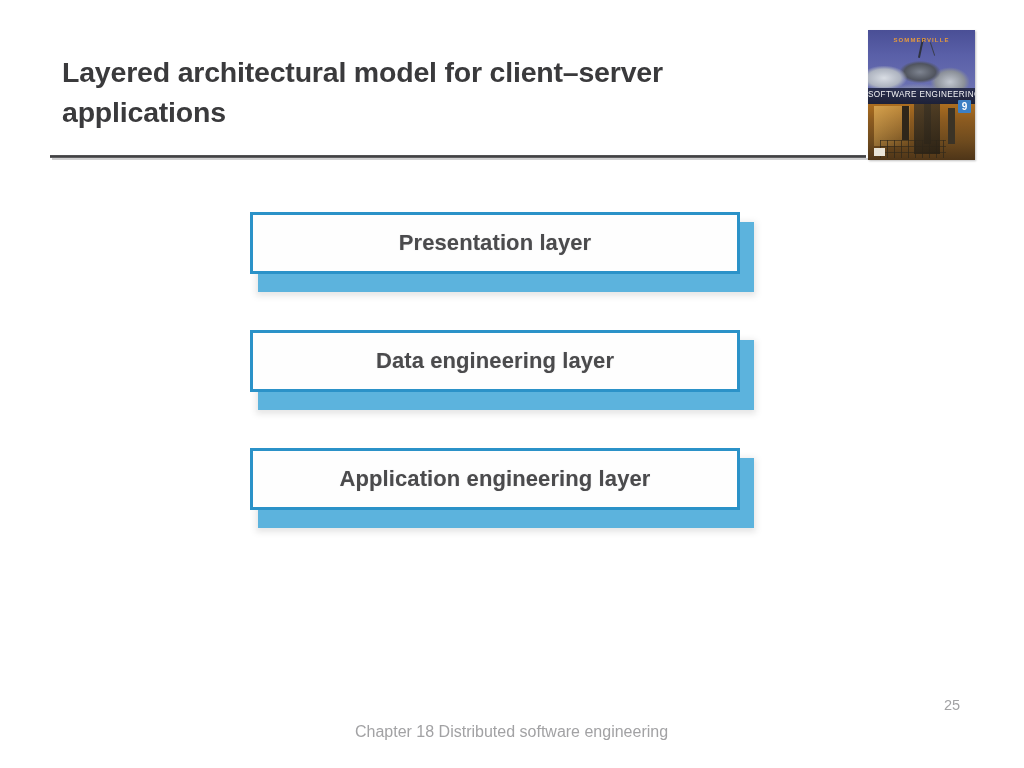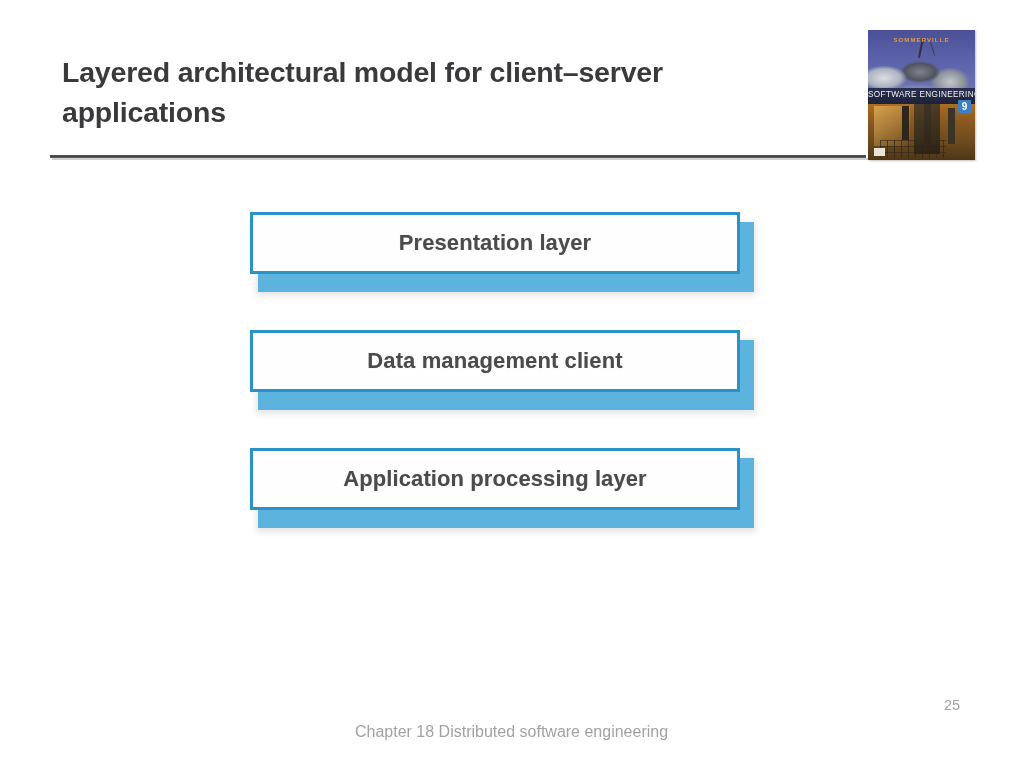--- a/index.html
+++ b/index.html
@@ -306,31 +306,31 @@
           <span class="layer-label">Presentation layer</span>
         </div>
       </div>
     </div>
 
     <div class="layer-row">
       <div class="layer-wrap">
         <div class="layer-shadow-grey"></div>
         <div class="layer-plate"></div>
         <div class="layer-card">
-          <span class="layer-label">Data management client</span>
+          <span class="layer-label">Data engineering layer</span>
         </div>
       </div>
     </div>
 
     <div class="layer-row">
       <div class="layer-wrap">
         <div class="layer-shadow-grey"></div>
         <div class="layer-plate"></div>
         <div class="layer-card">
-          <span class="layer-label">Application processing layer</span>
+          <span class="layer-label">Application engineering layer</span>
         </div>
       </div>
     </div>
 
 
   </div>
 
   <div id="footer-note">Chapter 18 Distributed software engineering</div>
   <div id="footer-page">25</div>
 

